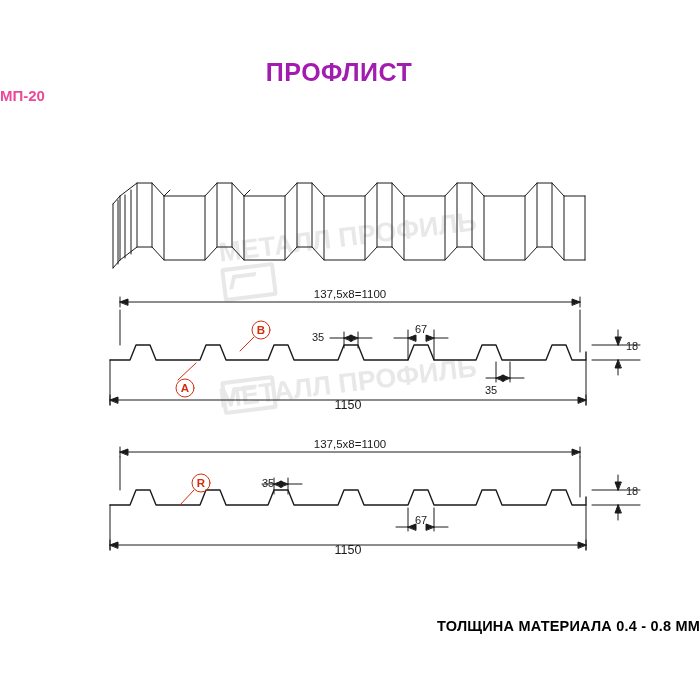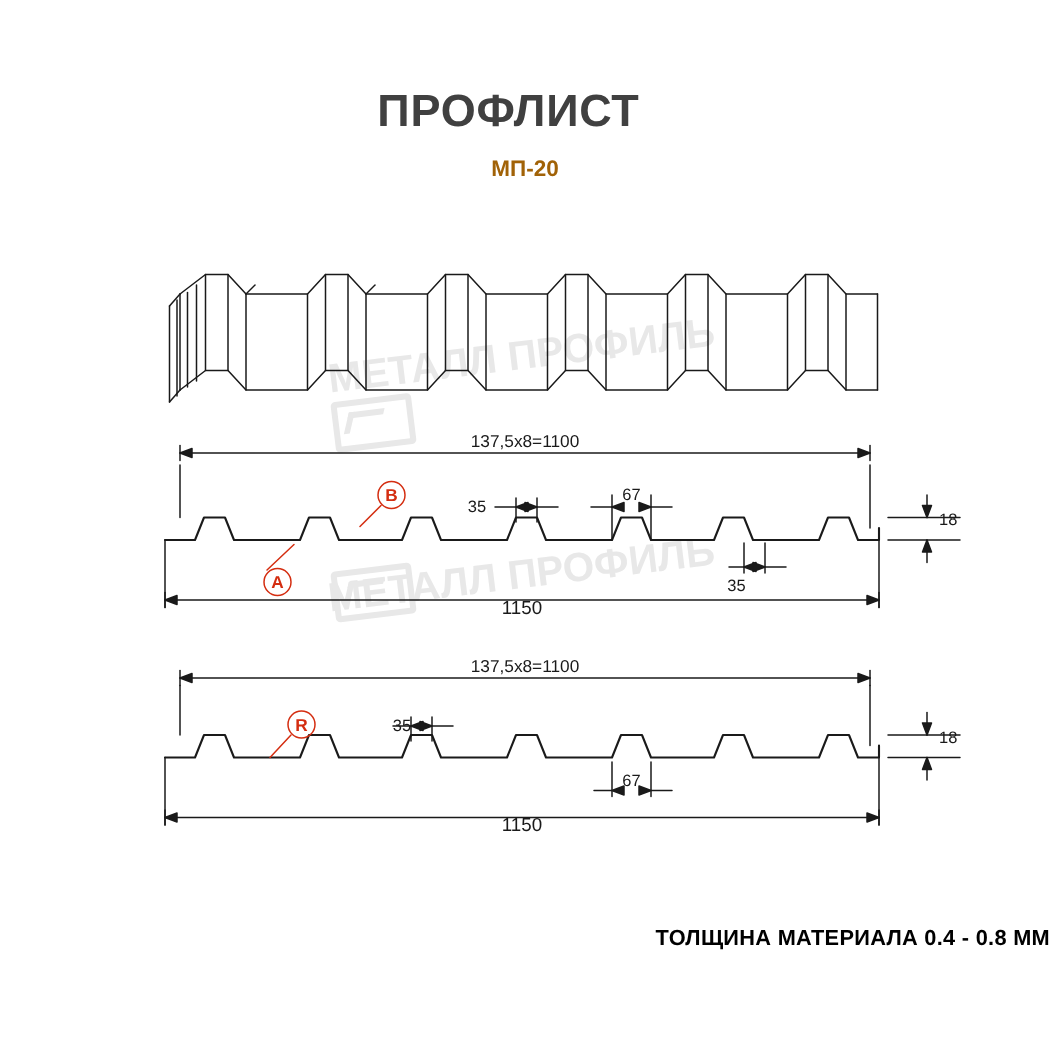--- a/index.html
+++ b/index.html
@@ -20,34 +20,33 @@
     left: 0; top: 0;
     width: 700px;
     height: 700px;
   }
   .title {
     position: absolute;
     left: 0;
     top: 58px;
     width: 678px;
     text-align: center;
-    font-size: 30px;
+    font-size: 25px;
     font-weight: bold;
     letter-spacing: 0.5px;
-    color: #404040;
+    color: #a21caf;
   }
   .subtitle {
     position: absolute;
     left: 0;
-    top: 104px;
+    top: 87px;
     width: 700px;
-    text-align: center;
     font-size: 15px;
     font-weight: bold;
-    color: #a16207;
+    color: #ec4899;
   }
   .footer {
     position: absolute;
     left: 0;
     top: 618px;
     width: 700px;
     text-align: right;
     font-size: 14.5px;
     font-weight: bold;
     color: #000;

